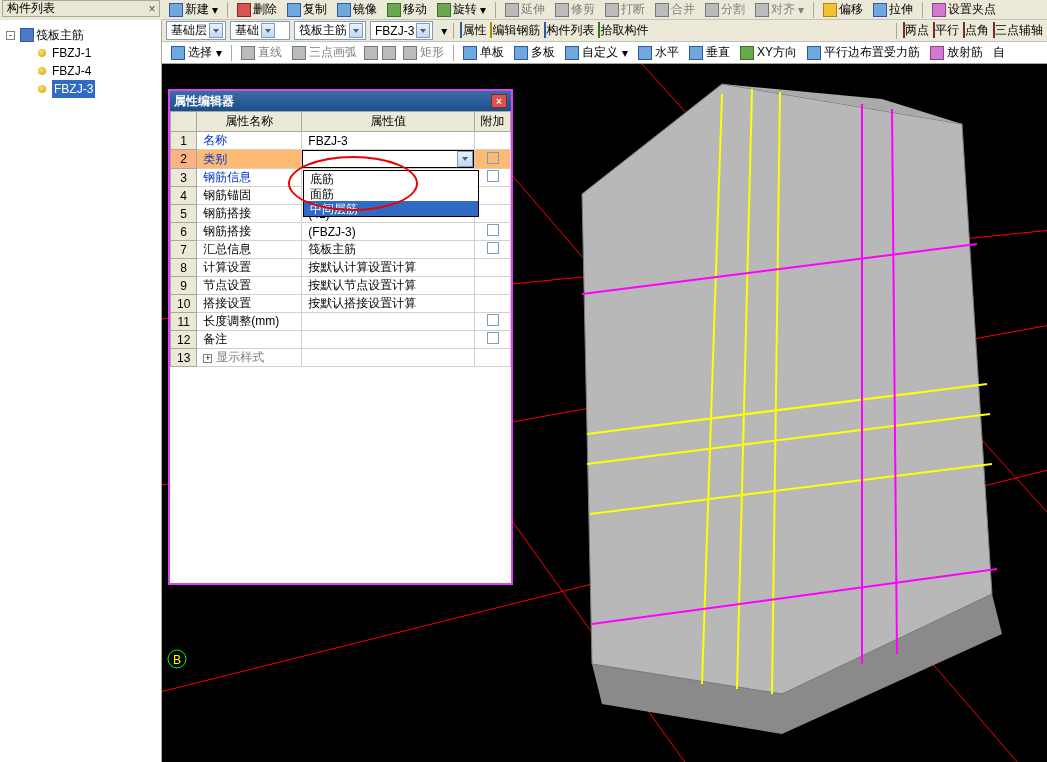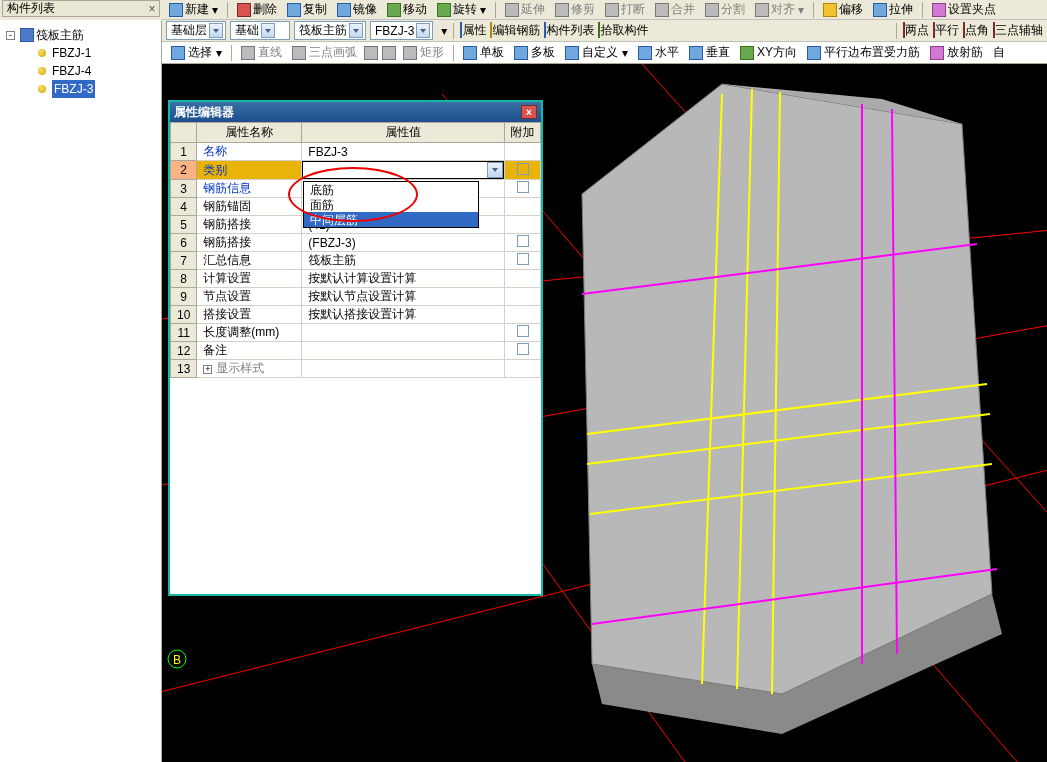--- a/index.html
+++ b/index.html
@@ -35,31 +35,31 @@
   .tree .box::after{content:"-"; font-size:9px; line-height:6px; color:#000;}
   .tree .leaf::before{content:""; display:inline-block; width:8px;height:8px; border-radius:50%; background:radial-gradient(circle at 3px 3px,#ffe066,#c9a400); margin-right:4px;}
   .tree .sel { background:#316ac5; color:#fff; padding:0 2px;}
   .typeico { width:14px;height:14px; display:inline-block; background:#4d79c7; border:1px solid #2a5aa8;}
 
   
   .viewport { position:absolute; left:162px; top:64px; width:885px; height:698px; background:#000;}
   .viewport svg { width:100%; height:100%;}
 
   
-  .dlg { position:absolute; left:168px; top:100px; width:375px; height:496px; background:#fff; border:2px solid #14b8a6;}
+  .dlg { position:absolute; left:168px; top:89px; width:345px; height:496px; background:#fff; border:2px solid #d946ef;}
   .dlg .titlebar { height:20px; background:linear-gradient(#3a6ea5,#1b4e8c); color:#fff; display:flex; align-items:center; padding:0 4px; font-weight:bold;}
   .dlg .titlebar .close { margin-left:auto; width:16px; height:14px; background:#d9534f; color:#fff; display:flex; align-items:center; justify-content:center; border:1px solid #7a2b29; font-size:10px;}
   .dlg table { border-collapse:collapse; width:100%;}
   .dlg th { background:#ece9d8; border:1px solid #aca899; height:20px; font-weight:normal; text-align:center;}
   .dlg td { border:1px solid #d4d0c8; height:18px; padding:0 6px;}
   .dlg td.num { text-align:center; width:26px; background:#ece9d8; border:1px solid #aca899;}
   .dlg td.chk { width:28px; text-align:center;}
   .dlg td.chk .cb { width:12px;height:12px; border:1px solid #7f9db9; display:inline-block;}
   .dlg .link { color:#0033cc;}
-  .dlg tr.selrow td { background:#eab308; color:#fff;}
+  .dlg tr.selrow td { background:#fdba74; color:#fff;}
   .dlg tr.selrow td.num { background:#f9b384; color:#000;}
   .dlg td.valcell { padding:0;}
   .dlg .editcell { background:#fff; border:1px solid #000; height:18px; display:flex; align-items:center;}
   .dlg .editcell .txt{ flex:1; padding:0 6px;}
   .dlg .ddbtn { width:16px; height:16px; background:linear-gradient(#e8f0fb,#c5d8f1); border:1px solid #7f9db9; display:flex; align-items:center; justify-content:center;}
   .dlg .ddbtn::after{content:""; border-left:3px solid transparent; border-right:3px solid transparent; border-top:4px solid #4d6185;}
   
   .droplist { position:absolute; background:#fff; border:1px solid #000; }
   .droplist .opt { padding:1px 6px; height:15px; line-height:14px;}
   .droplist .opt.sel { background:#316ac5; color:#fff;}

